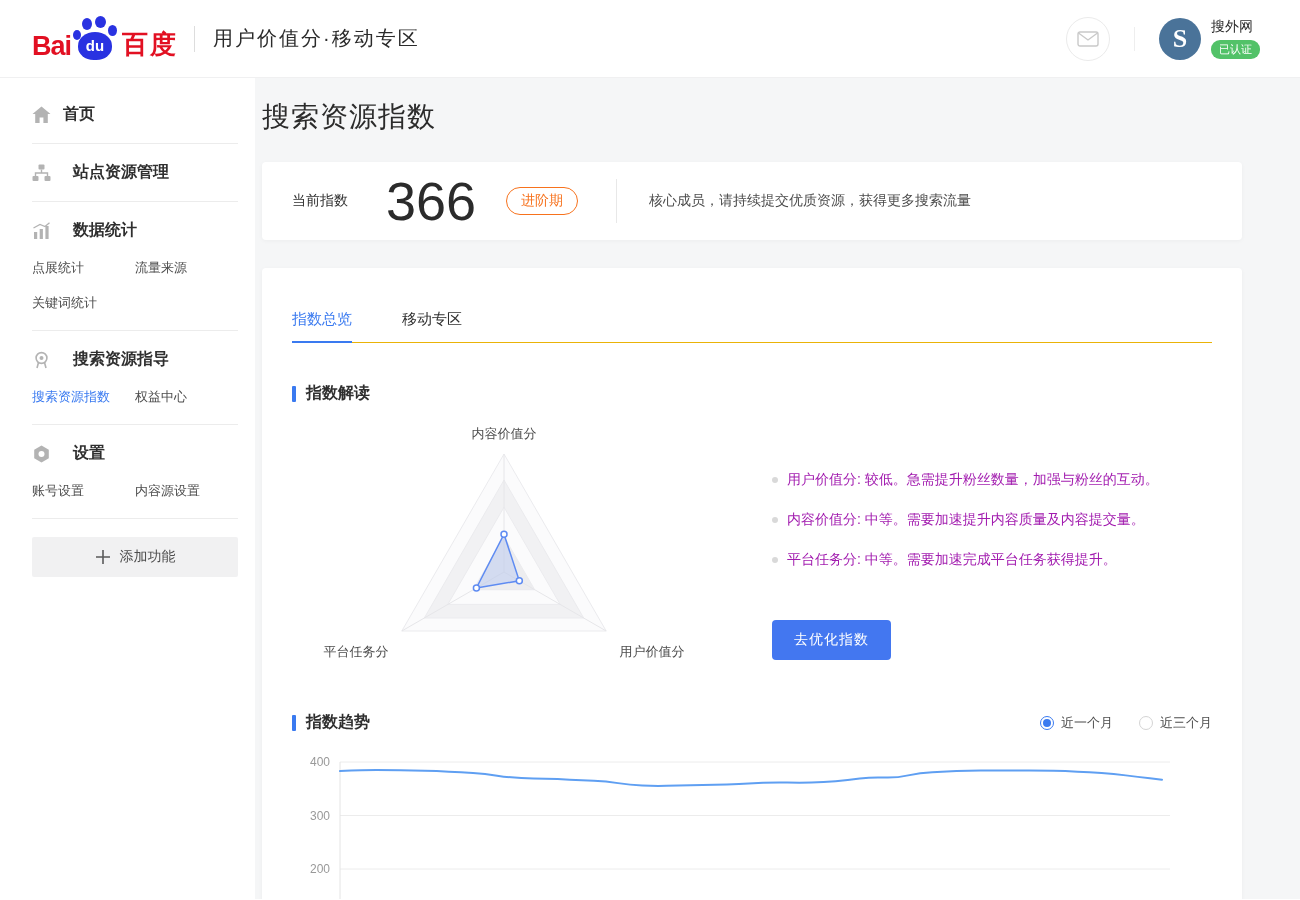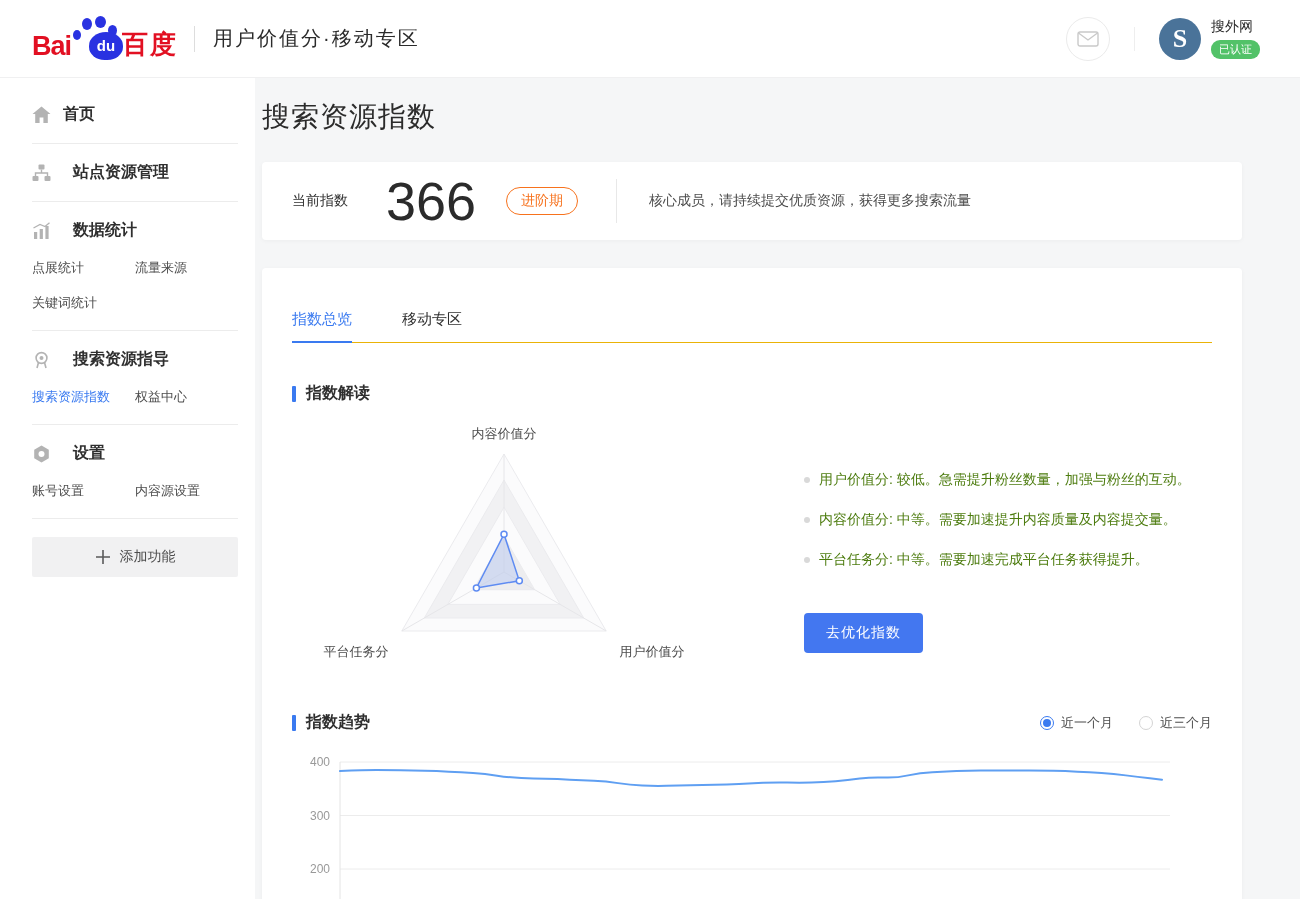--- a/index.html
+++ b/index.html
@@ -11,21 +11,21 @@
     display:flex; align-items:center; justify-content:space-between; padding:0 40px 0 32px; }
   .header-left { display:flex; align-items:center; }
   .logo { display:flex; align-items:flex-end; cursor:pointer; }
   .logo-bai { color:#e21022; font-weight:bold; font-size:27px; letter-spacing:-1px; }
   .paw { position:relative; width:46px; height:46px; margin:0 2px 0 1px; }
   .paw i { position:absolute; background:#2932e1; border-radius:50%; }
   .paw .t1 { width:8px;  height:10px; left:1px;  top:14px; }
   .paw .t2 { width:10px; height:12px; left:10px; top:2px; }
   .paw .t3 { width:11px; height:12px; left:23px; top:0; }
   .paw .t4 { width:9px;  height:11px; left:36px; top:9px; }
-  .paw-pad { position:absolute; left:17px; top:16px; width:34px; height:28px; background:#2932e1;
+  .paw-pad { position:absolute; left:6px; top:16px; width:34px; height:28px; background:#2932e1;
     border-radius:50% 50% 46% 46%; display:flex; align-items:center; justify-content:center;
     color:#fff; font-weight:bold; font-size:15px; }
   .logo-cn { color:#e21022; font-weight:bold; font-size:26px; margin-left:2px; letter-spacing:2px; }
   .vdiv { width:1px; height:26px; background:#ddd; margin:0 18px 0 16px; align-self:center; }
   .site-title { font-size:20px; color:#2b2b2b; letter-spacing:2px; }
   .header-right { display:flex; align-items:center; }
   .mail-btn { width:44px; height:44px; border:1px solid #ebebeb; border-radius:50%;
     display:flex; align-items:center; justify-content:center; cursor:pointer; }
   .vdiv2 { width:1px; height:24px; background:#eee; margin:0 24px; }
   .avatar { width:42px; height:42px; border-radius:50%; background:#4a7399;
@@ -67,29 +67,29 @@
   .tabs { display:flex; gap:50px; border-bottom:1px solid #eab308; }
   .tab { font-size:15px; color:#2f2f2f; padding-bottom:13px; cursor:pointer; position:relative; }
   .tab.active { color:#3a7af0; }
   .tab.active::after { content:""; position:absolute; left:0; right:0; bottom:-1px;
     height:2px; background:#3a7af0; }
 
   .sec-header { margin-top:40px; display:flex; align-items:center; }
   .bluebar { width:4px; height:16px; background:#3a7af0; margin-right:10px; border-radius:1px; }
   .sec-header .sec-text { font-size:16px; font-weight:bold; color:#2f2f2f; }
 
-  .interp-row { display:flex;gap:32px; }
+  .interp-row { display:flex; }
   .radar-wrap { width:452px; flex-shrink:0; padding-top:18px; }
   .interp-right { flex:1; padding-top:66px; padding-left:28px; }
   .interp-right ul { list-style:none; }
-  .interp-right li { display:flex; align-items:flex-start; font-size:14px; color:#4d7c0f;
+  .interp-right li { display:flex; align-items:flex-start; font-size:14px; color:#a21caf;
     margin-bottom:21px; line-height:19px; }
   .interp-right li .dot { width:6px; height:6px; border-radius:50%; background:#d9d9d9;
     margin:7px 9px 0 0; flex-shrink:0; }
-  .opt-btn { margin-top:23px; background:#4377f0; color:#fff; border:none; border-radius:4px;
+  .opt-btn { margin-top:30px; background:#4377f0; color:#fff; border:none; border-radius:4px;
     font-size:14px; padding:11px 22px; cursor:pointer; font-family:inherit; letter-spacing:1px; }
 
   .sec-header.trend { margin-top:36px; }
   .radios { margin-left:auto; display:flex; align-items:center; gap:26px; }
   .radio { display:flex; align-items:center; gap:7px; font-size:13px; color:#4d4d4d; cursor:pointer; }
   .radio .rc { width:14px; height:14px; border-radius:50%; border:1px solid #d4d4d4;
     background:#fff; position:relative; }
   .radio.checked .rc { border-color:#3a7af0; }
   .radio.checked .rc::after { content:""; position:absolute; left:2px; top:2px;
     width:8px; height:8px; border-radius:50%; background:#3a7af0; }

